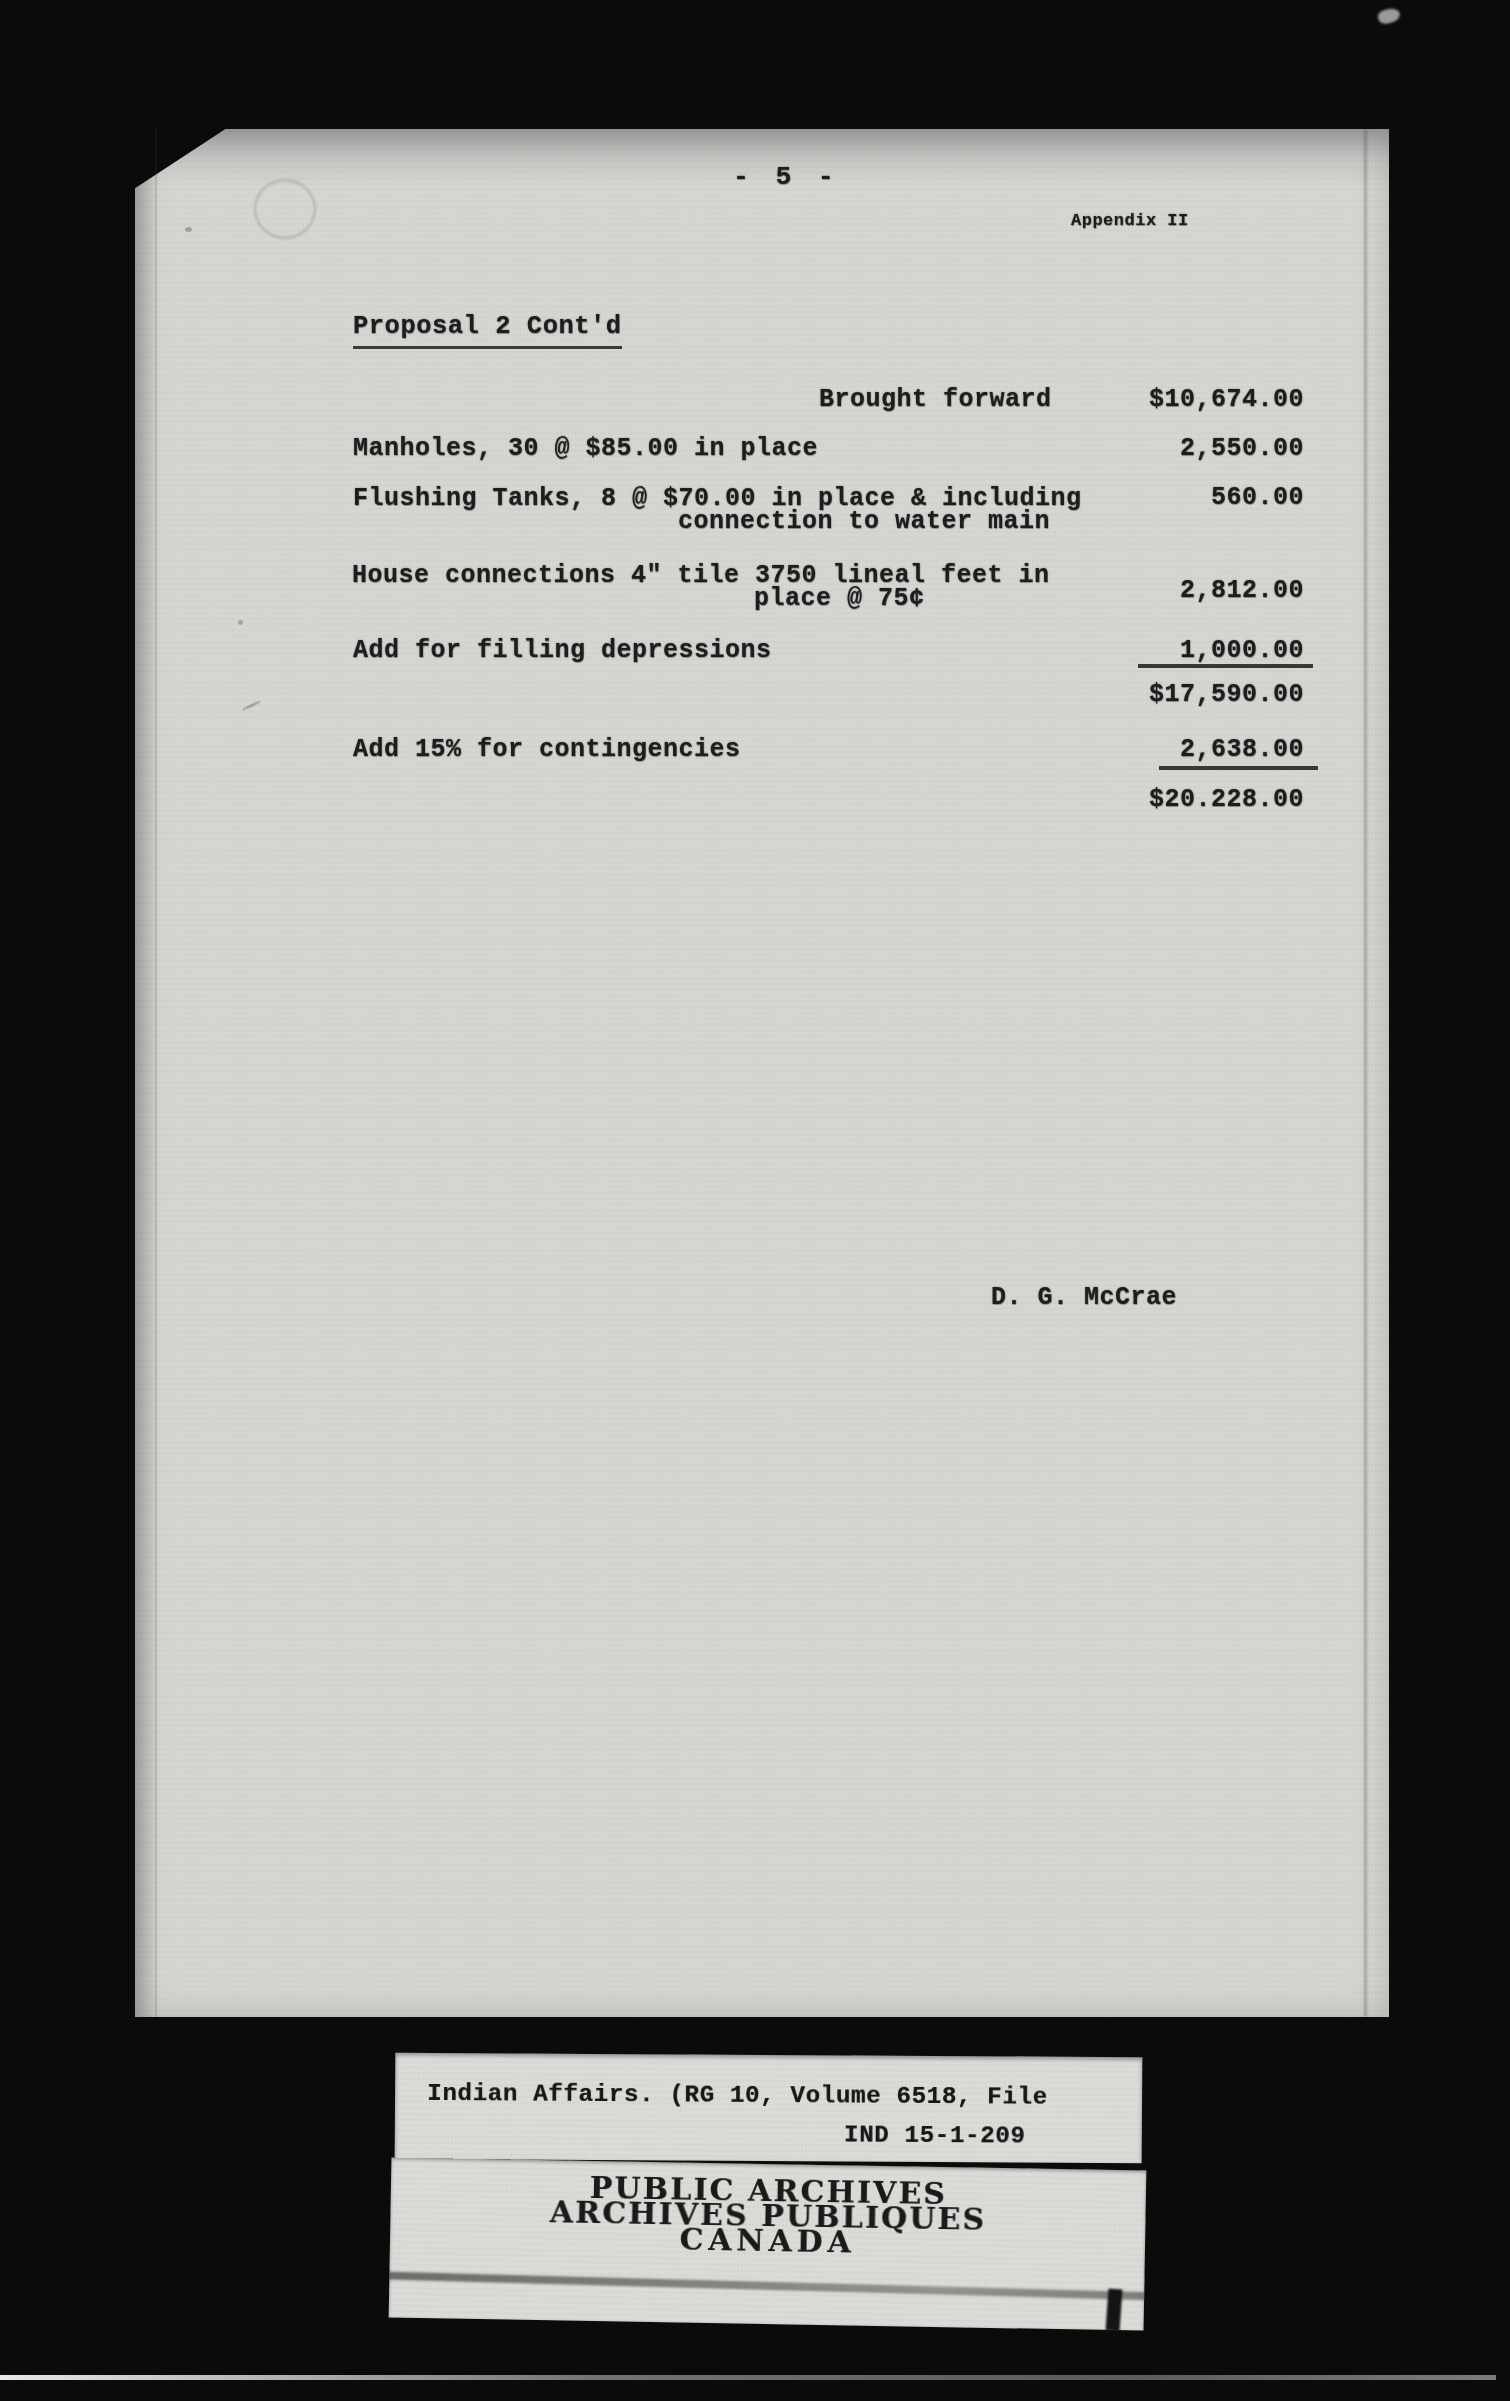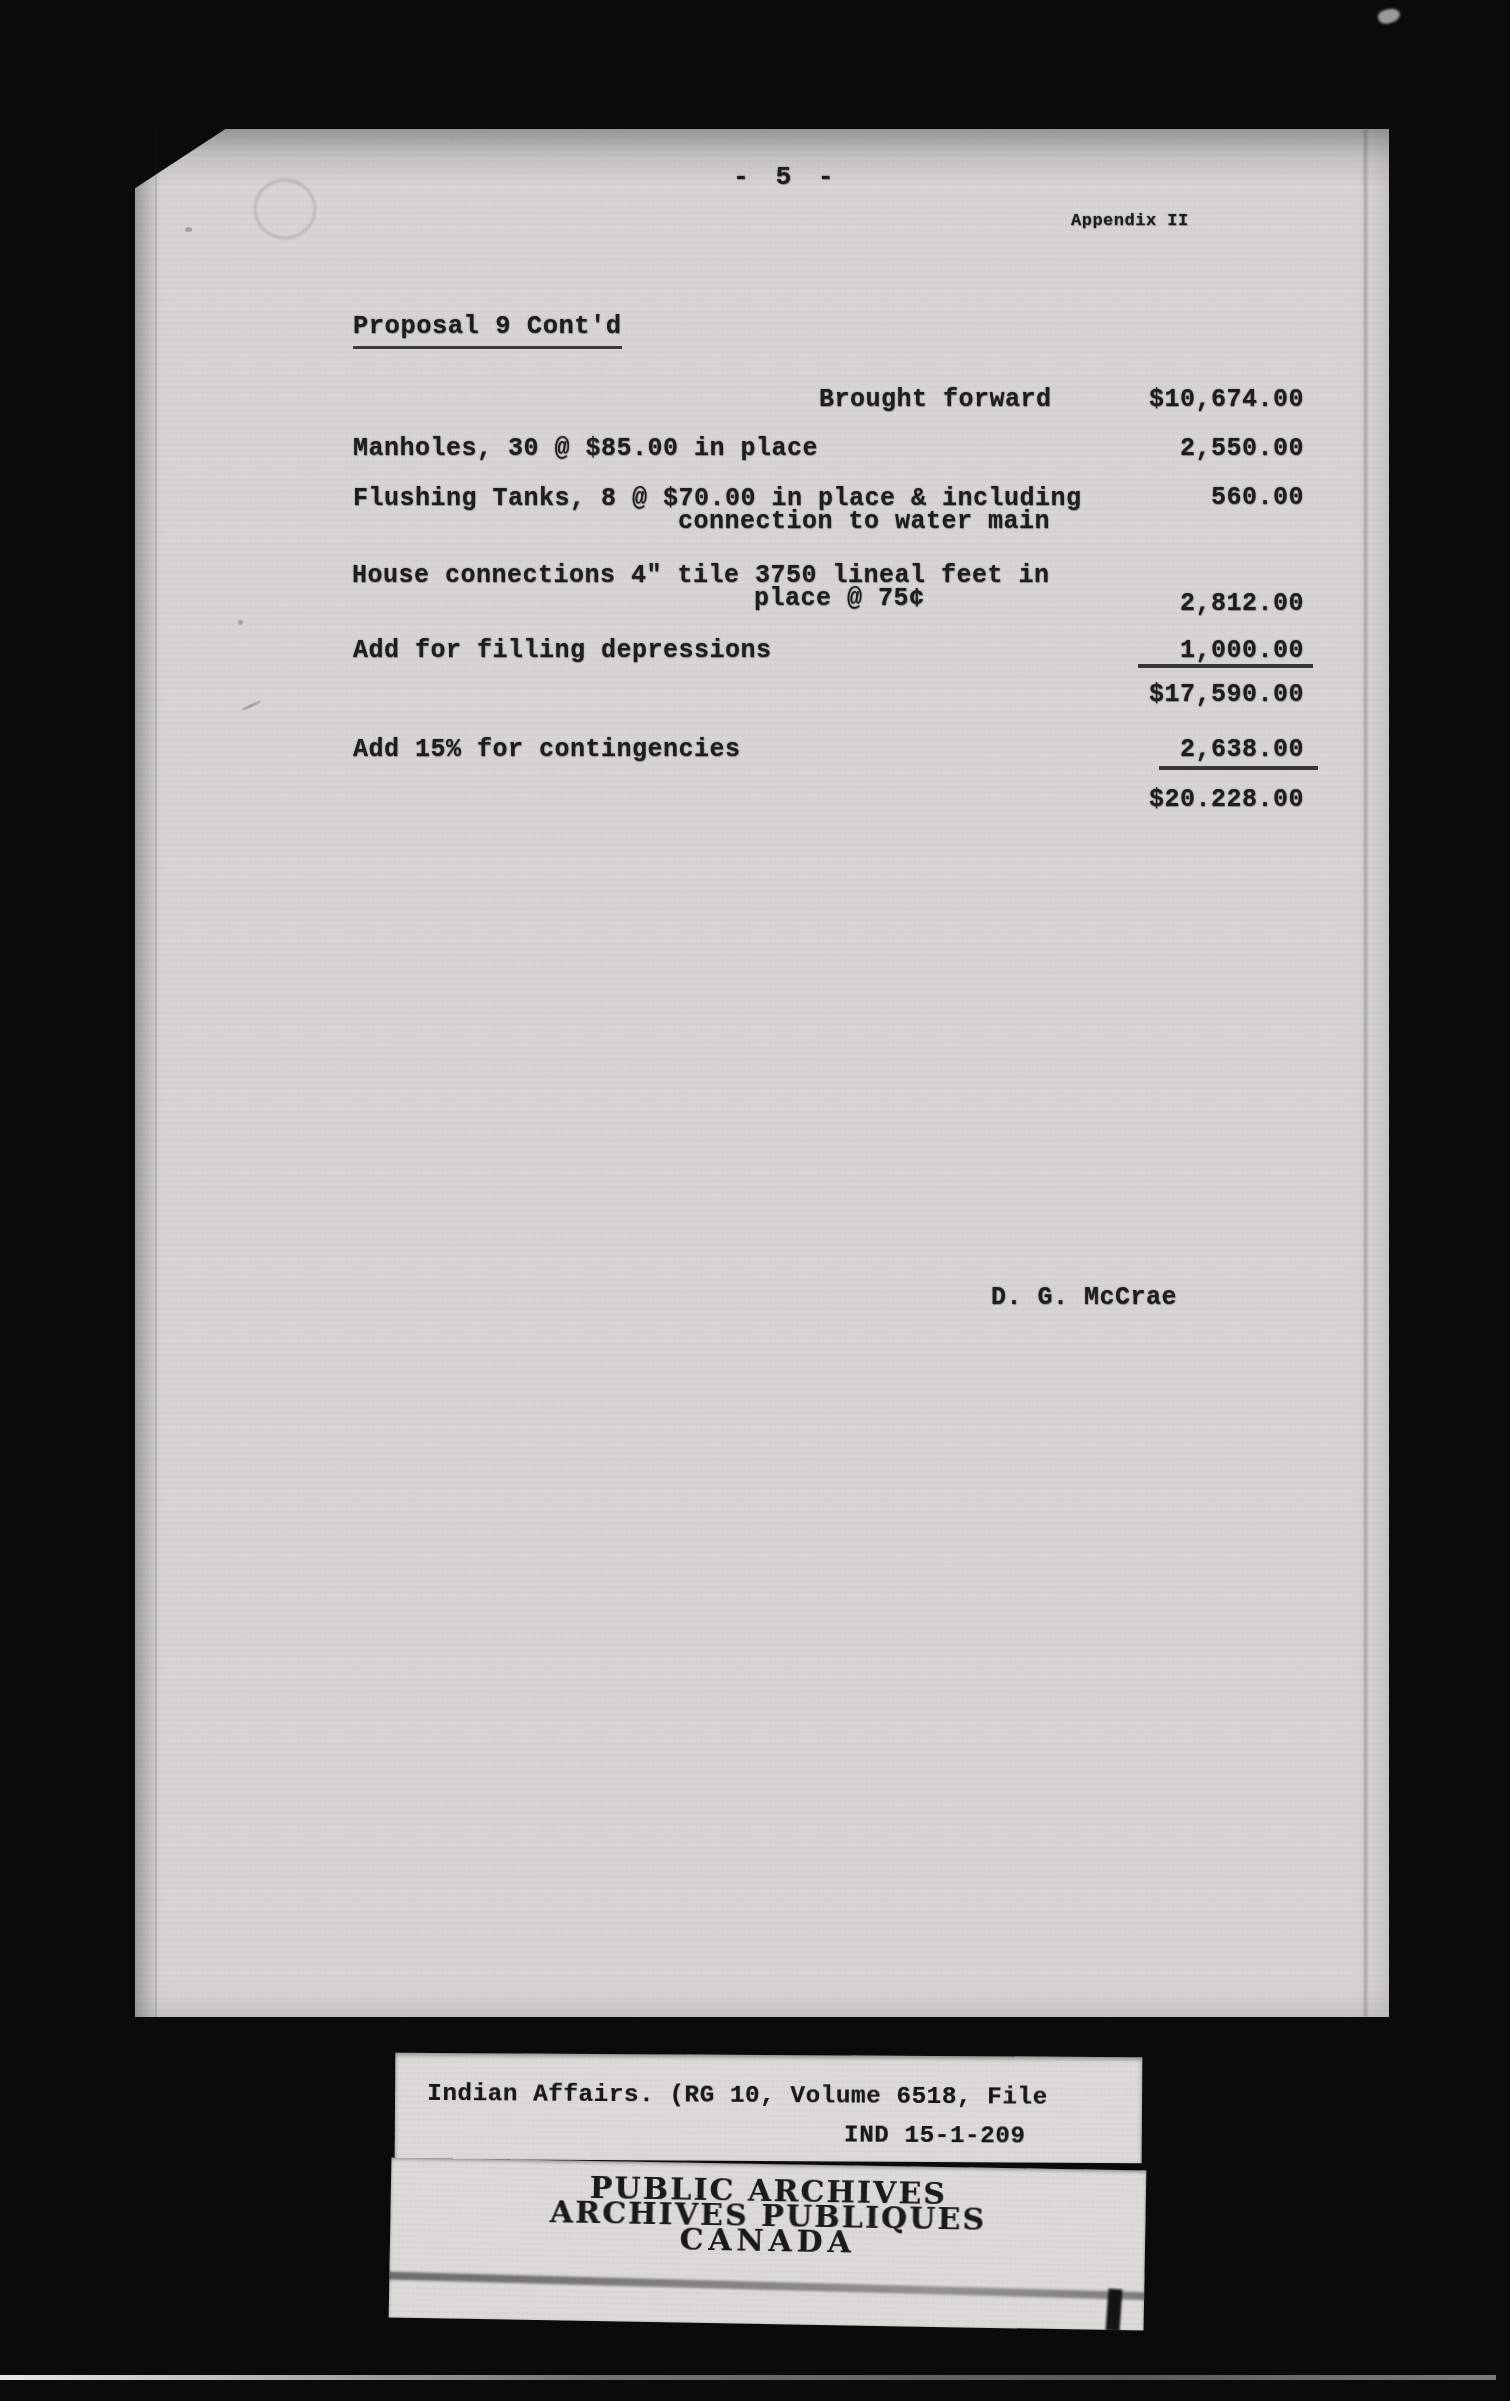--- a/index.html
+++ b/index.html
@@ -146,35 +146,35 @@
   <div class="watermark-circle"></div>
   <div class="speck" style="left:50px; top:98px; width:7.4px; height:5.3px;"></div>
   <div class="speck" style="left:106px; top:575px; width:21px; height:3.2px; transform:rotate(-25deg);"></div>
   <div class="speck" style="left:103px; top:491px; width:4.8px; height:4.8px;"></div>
 </div>
 
 <div class="t" style="left:733px; top:162px; font-size:26.5px; letter-spacing:5.3px;">- 5 -</div>
 
 <div class="t" style="left:1071px; top:211px; font-size:17px;">Appendix II</div>
 
-<div class="t heading-underline" style="left:353px; top:312px; font-size:25.5px;">Proposal 9 Cont'd</div>
+<div class="t heading-underline" style="left:353px; top:312px; font-size:25.5px;">Proposal 2 Cont'd</div>
 
 <div class="t" style="left:819px; top:385px;">Brought forward</div>
 <div class="t amount" style="top:385px;text-align:center;">$10,674.00</div>
 
 <div class="t" style="left:353px; top:434px;">Manholes, 30 @ $85.00 in place</div>
 <div class="t amount" style="top:434px;">2,550.00</div>
 
 <div class="t" style="left:353px; top:484px;">Flushing Tanks, 8 @ $70.00 in place &amp; including</div>
 <div class="t" style="left:678px; top:507px;">connection to water main</div>
 <div class="t amount" style="top:483px;text-align:center;">560.00</div>
 
 <div class="t" style="left:352px; top:561px;">House connections 4" tile 3750 lineal feet in</div>
 <div class="t" style="left:754px; top:584px;">place @ 75¢</div>
-<div class="t amount" style="top:589px;">2,812.00</div>
+<div class="t amount" style="top:576px;">2,812.00</div>
 
 <div class="t" style="left:353px; top:636px;">Add for filling depressions</div>
 <div class="t amount" style="top:636px;">1,000.00</div>
 <div class="rule" style="left:1138px; top:664px; width:175px;"></div>
 
 <div class="t amount" style="top:680px;">$17,590.00</div>
 
 <div class="t" style="left:353px; top:735px;">Add 15% for contingencies</div>
 <div class="t amount" style="top:735px;margin-left:24px;">2,638.00</div>
 <div class="rule" style="left:1159px; top:766px; width:159px;"></div>

